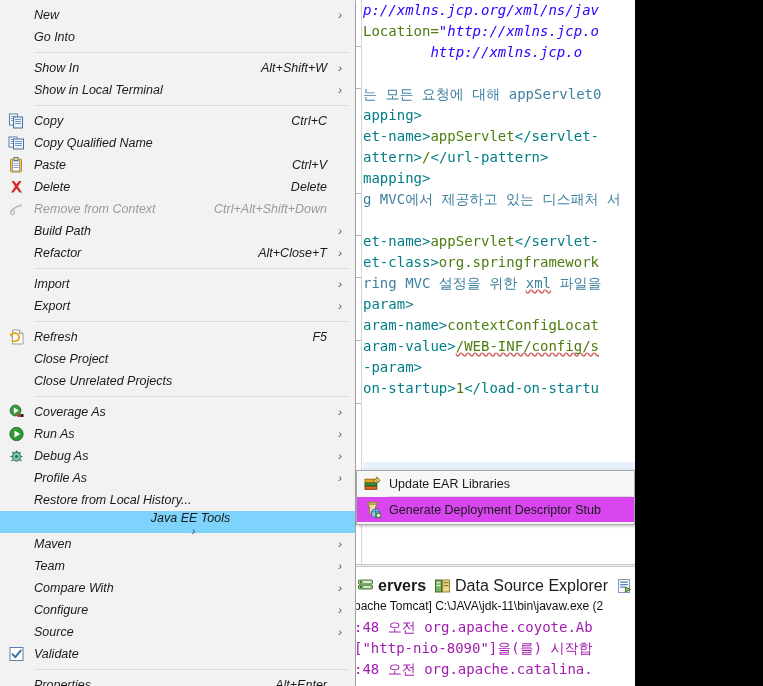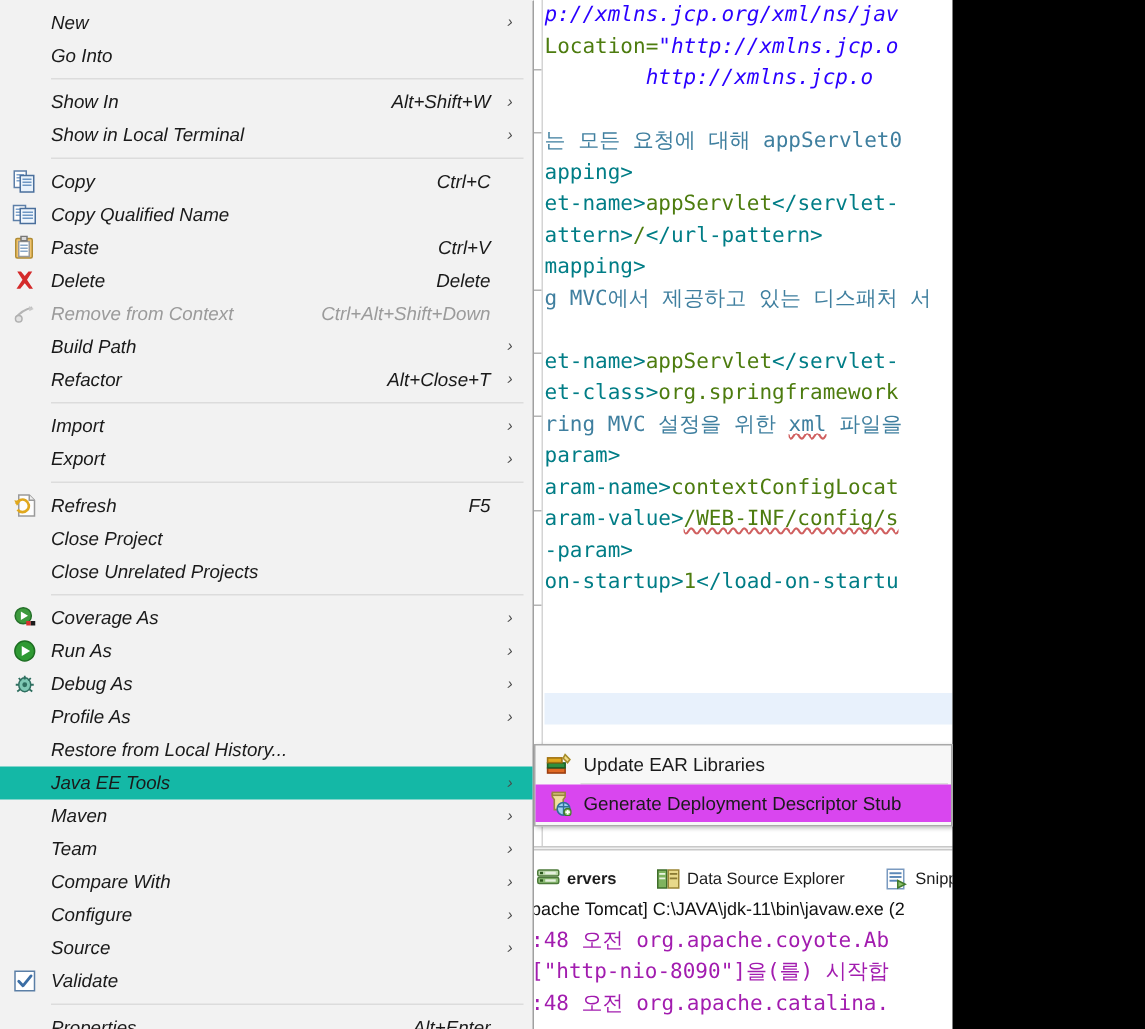--- a/index.html
+++ b/index.html
@@ -46,22 +46,22 @@
     background:#f0f0f0; border-top:1px solid #c8c8c8;
   }
 
   
   #console {
     position:absolute; left:352px; top:566px; width:283px; height:120px;
     background:#ffffff; border-top:1px solid #c8c8c8;
   }
   #console-tabs {
     position:absolute; left:0; top:6px; height:26px; width:100%;
-    display:flex; align-items:center; gap:20px; padding-left:2px;
-    font-size:11px; color:#1c1c1c; white-space:nowrap; overflow:hidden;
+    display:flex; align-items:center; gap:2px; padding-left:2px;
+    font-size:16px; color:#1c1c1c; white-space:nowrap; overflow:hidden;
   }
   .ctab { display:flex; align-items:center; gap:4px; padding:2px 3px; }
   .ctab.active { font-weight:bold; }
   #console-path {
     position:absolute; left:2px; top:32px; font-size:12px; color:#111;
     white-space:nowrap; overflow:hidden; width:281px;
   }
   #console-log {
     position:absolute; left:2px; top:50px; width:281px;
     font-family:"DejaVu Sans Mono","Liberation Mono",monospace;
@@ -83,27 +83,27 @@
     font-size:12.5px; color:#1a1a1a;font-style:italic;
   }
   .mi {
     position:relative; height:22px; display:flex; align-items:center;
     padding-left:34px; padding-right:8px; cursor:default; white-space:nowrap;
   }
   .mi .lbl { flex:1 1 auto; }
   .mi .acc { color:#1a1a1a; margin-left:12px; font-size:12.5px; }
   .mi .arrow { width:14px; text-align:center; color:#4a4a4a; font-size:11px; margin-left:6px; }
   .mi.disabled .lbl, .mi.disabled .acc { color:#9b9b9b; }
-  .mi.sel { background:#14b8a6; }
+  .mi.sel { background:#7dd3fc;flex-direction:column; }
   .sep { height:1px; background:#dcdcdc; margin:4px 6px 4px 34px; }
   .mi .ico { position:absolute; left:8px; top:3px; width:17px; height:16px; }
 
   
   #submenu {
-    position:absolute; left:356px; top:496px; width:279px; height:55px;
+    position:absolute; left:356px; top:470px; width:279px; height:55px;
     background:#f7f7f7; border:1px solid #a9a9a9;
     box-shadow:1px 1px 3px rgba(0,0,0,.28);
     font-size:12.5px; color:#1a1a1a;
   }
   #submenu .smi {
     position:relative; height:25px; display:flex; align-items:center;
     padding-left:32px; white-space:nowrap;
   }
   #submenu .smi.sel { background:#d946ef; }
   #submenu .smi .ico { position:absolute; left:7px; top:4px; width:17px; height:17px; }

